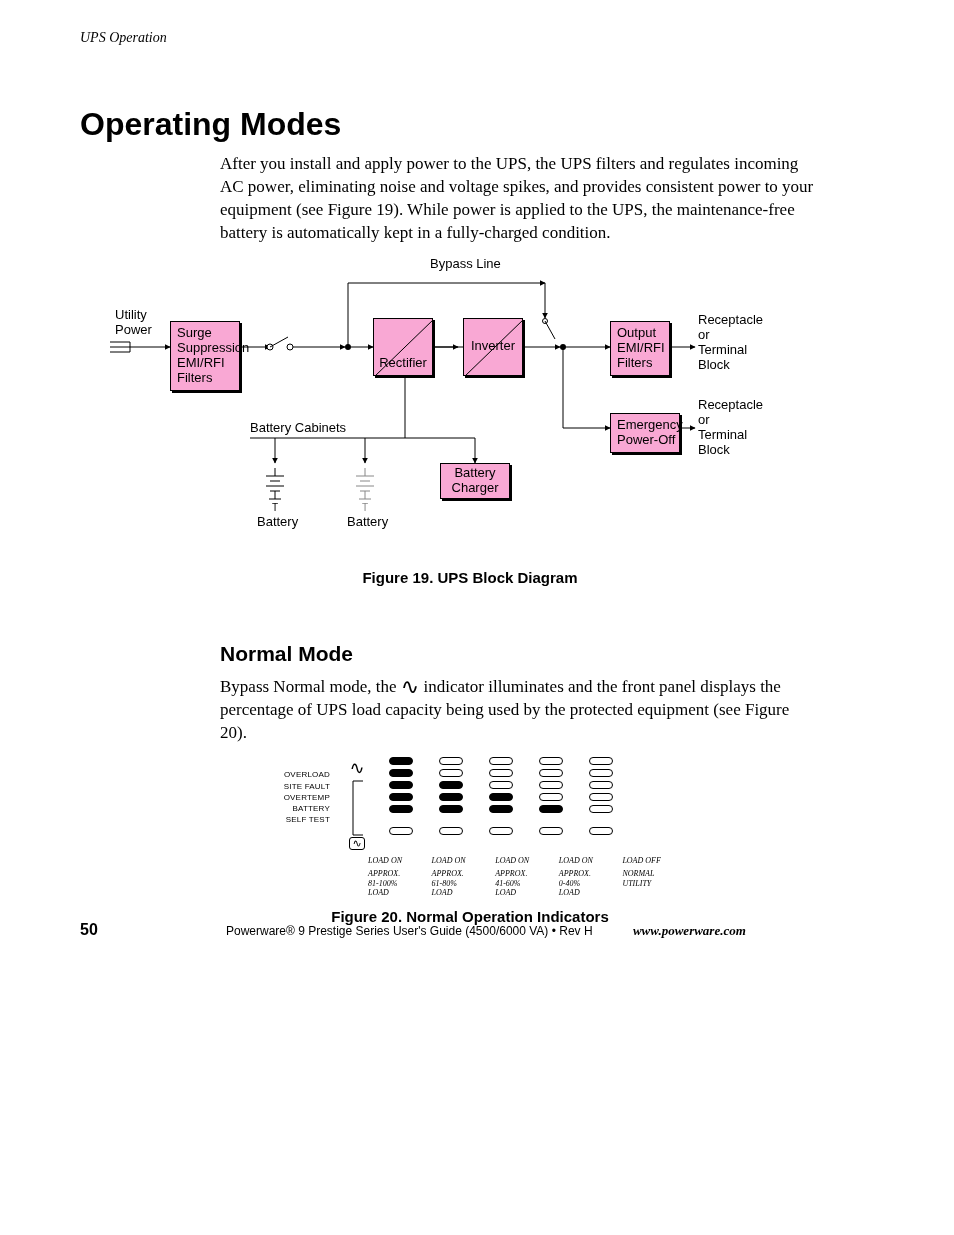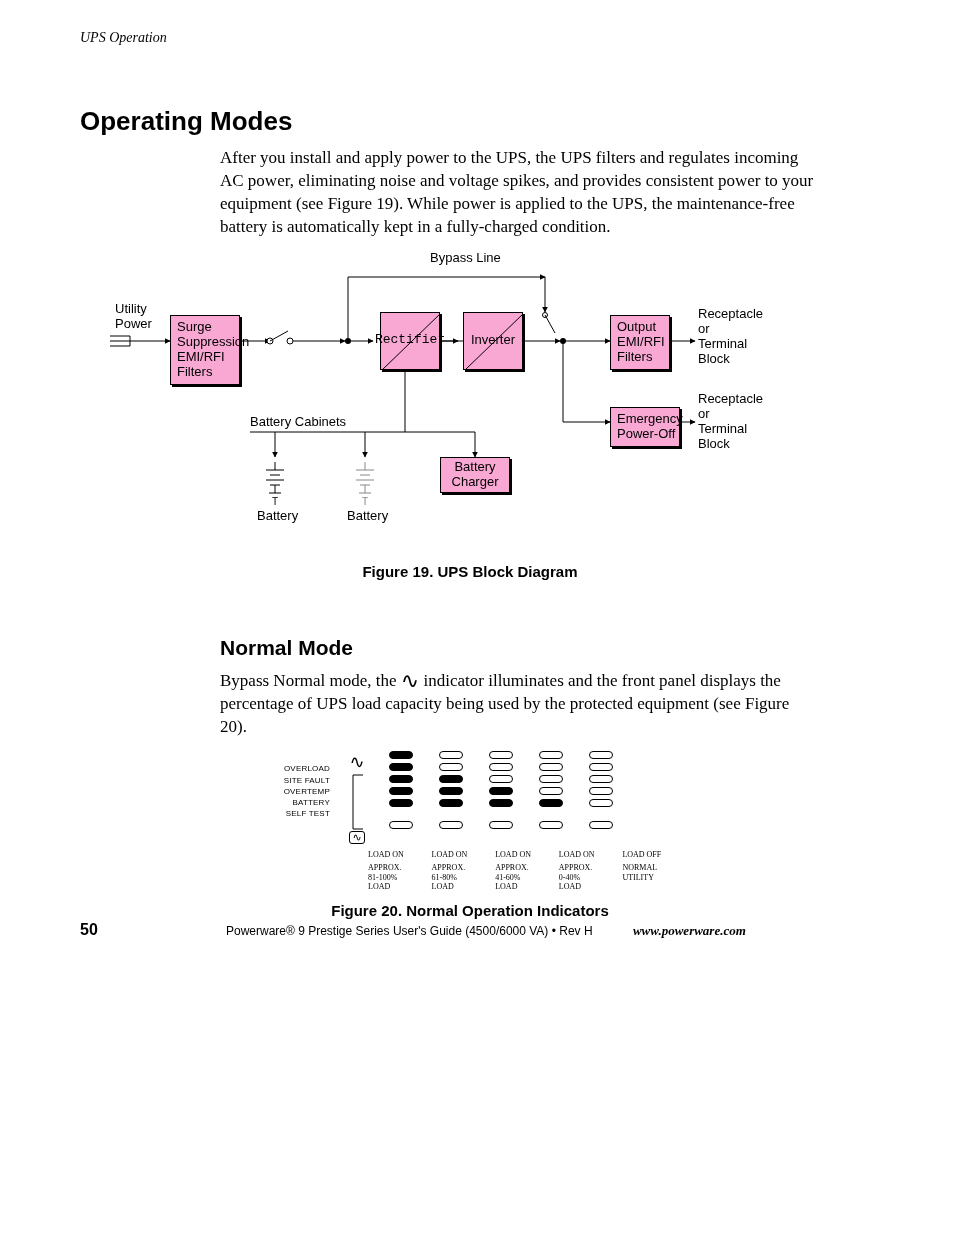--- a/index.html
+++ b/index.html
@@ -18,21 +18,21 @@
   }
   .running-header {
     font-family: "Times New Roman", serif;
     font-style: italic;
     font-size: 14px;
     margin-bottom: 60px;
   }
   .h1 {
     font-family: Arial, Helvetica, sans-serif;
     font-weight: bold;
-    font-size: 26px;
+    font-size: 32px;
     margin-bottom: 10px;
   }
   .body-txt {
     font-family: "Book Antiqua", Palatino, "Times New Roman", serif;
     font-size: 17px;
     line-height: 1.35;
     margin-left: 140px;
     margin-right: 40px;
     margin-bottom: 12px;
   }
@@ -155,20 +155,21 @@
     display: flex;
     gap: 16px;
     margin-left: 98px; 
     margin-top: 6px;
   }
   .fig20 .cap {
     width: 50px;
     font-size: 8px;
     line-height: 1.2;
     font-family: "Times New Roman", serif;
+    font-style: italic;
   }
   .fig20 .cap .l1 { display:block; margin-bottom:3px; }
   .sine-icon {
     font-family: "Times New Roman", serif;
     font-size: 18px;
   }
 </style>
 </head>
 <body>
 
@@ -285,21 +286,21 @@
     <div class="lbl" style="left:310px; top:-6px;">Bypass Line</div>
 
     <div class="lbl" style="left:-5px; top:45px; white-space:pre;">Utility
 Power</div>
 
     <div class="box" style="left:50px; top:58px; width:70px; white-space:pre;">Surge
 Suppression
 EMI/RFI
 Filters</div>
 
-    <div class="box" style="left:260px; top:55px; width:60px; height:58px; display:flex; align-items:center; justify-content:center;font-family:Liberation Mono, monospace;">
+    <div class="box" style="left:253px; top:55px; width:60px; height:58px; display:flex; align-items:flex-end; justify-content:center;">
       <span>Rectifier</span>
       <svg style="position:absolute; left:0; top:0; width:100%; height:100%;">
           <line x1="0" y1="58" x2="60" y2="0" stroke="#000"></line>
         </svg>
     </div>
 
     <div class="box" style="left:343px; top:55px; width:60px; height:58px; display:flex; align-items:center; justify-content:center;text-align:right;">
       <span>Inverter</span>
       <svg style="position:absolute; left:0; top:0; width:100%; height:100%;">
           <line x1="0" y1="58" x2="60" y2="0" stroke="#000"></line>

